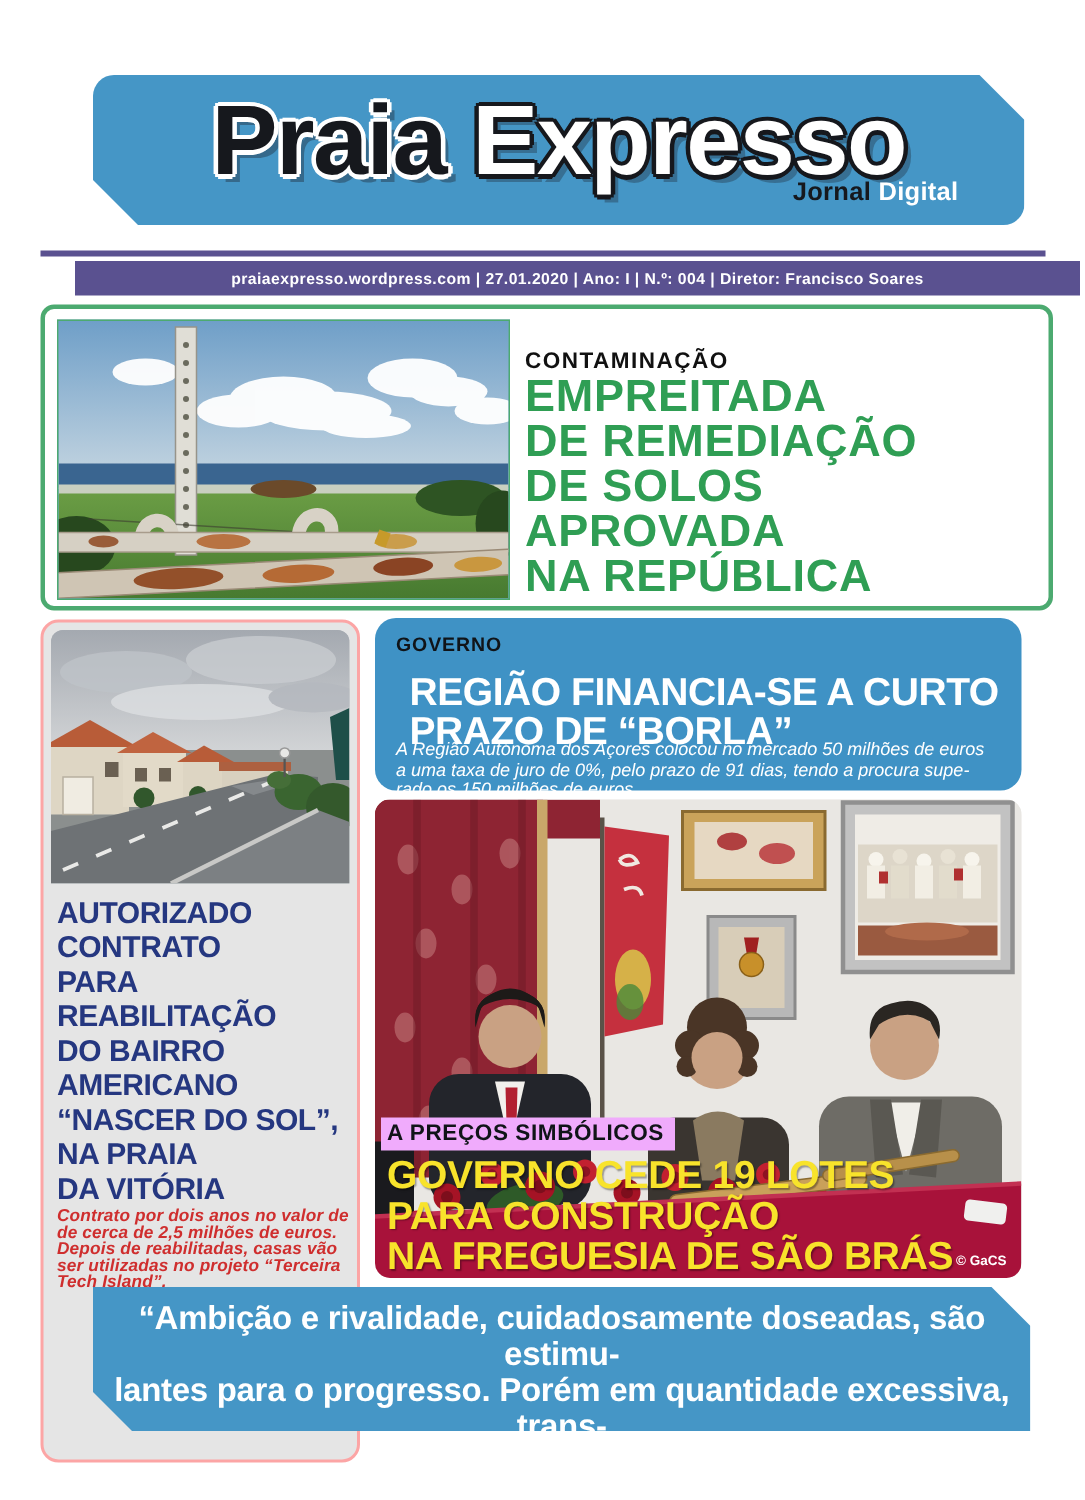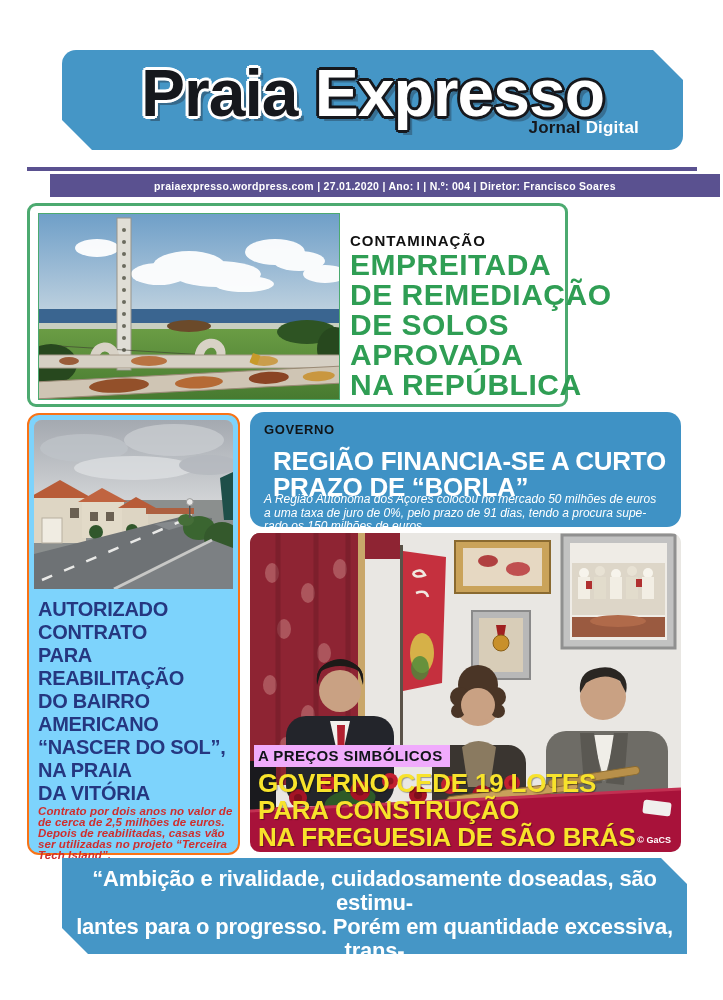--- a/index.html
+++ b/index.html
@@ -38,34 +38,34 @@
   
   .info-rule{left:27px;top:167px;width:670px;height:4px;background:#5a5190;}
   .info-bar{
     left:27px;top:174px;width:670px;height:23px;background:#5a5190;color:#ffffff;
     font-size:10.5px;font-weight:bold;letter-spacing:.3px;
     display:flex;align-items:center;justify-content:center;margin-left:23px;
   }
 
   
   .lead-box{
-    left:27px;top:203px;width:541px;height:204px;background:#fff;
+    left:27px;top:203px;width:675px;height:204px;background:#fff;
     border:3px solid #4caa70;border-radius:9px;box-sizing:border-box;
   }
   .lead-photo{left:8px;top:7px;width:300px;height:185px;border:1px solid #4caa70;overflow:hidden;background:#7aa7cc;}
   .lead-kicker{left:320px;top:26px;font-size:15px;font-weight:bold;letter-spacing:1px;color:#111;}
   .lead-headline{
     left:320px;top:44px;width:322px;font-size:30px;font-weight:bold;letter-spacing:.5px;
     line-height:30px;color:#2f9e54;
   }
 
   
   .housing-box{
-    left:27px;top:413px;width:213px;height:442px;background:#7dd3fc;
-    border:2px solid #f97316;border-radius:12px;box-sizing:border-box;
+    left:27px;top:413px;width:213px;height:562px;background:#e5e5e5;
+    border:2px solid #fca5a5;border-radius:12px;box-sizing:border-box;
   }
   .housing-photo{left:5px;top:5px;width:199px;height:169px;border-radius:8px 8px 0 0;overflow:hidden;background:#b4b9be;}
   .housing-headline{
     left:9px;top:183px;width:196px;font-size:20px;font-weight:bold;line-height:23px;
     color:#253780;letter-spacing:-.3px;
   }
   .housing-dek{
     left:9px;top:391px;width:196px;font-size:11.5px;font-style:italic;font-weight:bold;
     line-height:11px;color:#cf2e2e;letter-spacing:.1px;
   }

